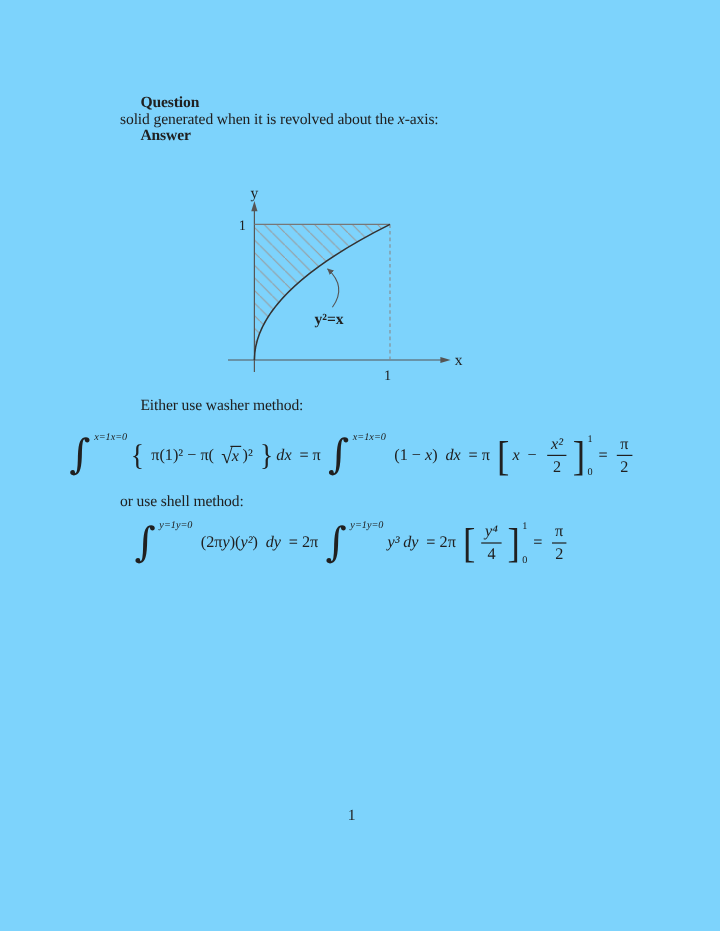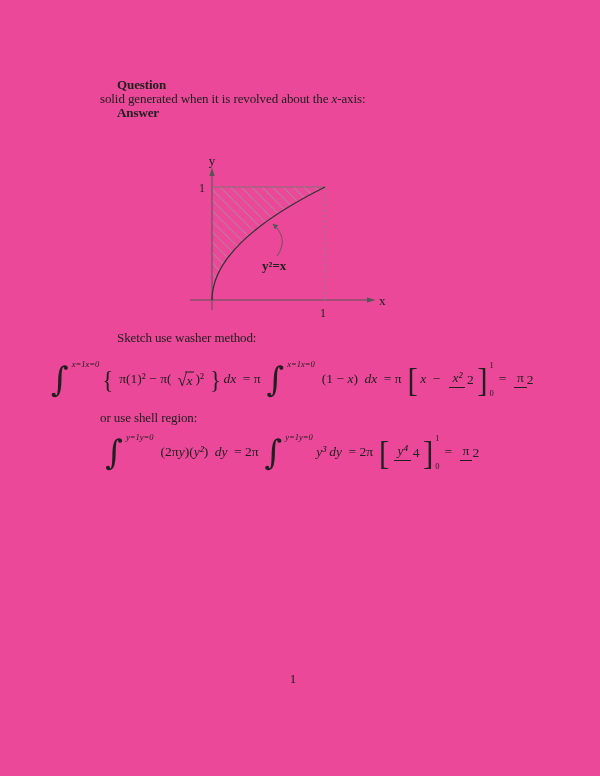--- a/index.html
+++ b/index.html
@@ -1,16 +1,16 @@
 <!DOCTYPE html>
 <html><head>
 <meta charset="utf-8">
 <style>
   html,body{margin:0;padding:0;background:#ffffff;}
-  .page{position:relative;width:600px;height:776px;background:#ec4899;
+  .page{position:relative;width:600px;height:776px;background:#7dd3fc;
         font-family:"Liberation Serif","DejaVu Serif",serif;color:#202020;overflow:hidden;}
   .abs{position:absolute;}
   
   .textcol{left:100px;top:78px;width:386px;font-size:13px;line-height:13.8px;letter-spacing:-0.1px;}
   .ph{font-weight:bold;padding-left:17px;}
   .bodyline{white-space:nowrap;}
   .l1{text-indent:17px;}
   .indent{padding-left:17px;}
   .it{font-style:italic;}
   
@@ -30,21 +30,21 @@
   .lim-b{margin-left:0;}
   .brace{display:inline-block;font-size:23px;line-height:1;transform:scaleY(1.08);margin:0 1px;}
   .brk{display:inline-block;font-size:31px;line-height:1;transform:scaleY(1.12);margin:0 1px;}
   .brk-lims{display:inline-flex;flex-direction:column;justify-content:space-between;
             height:40px;font-size:8.5px;line-height:1;margin-left:1px;padding:2px 0;
             box-sizing:border-box;}
   .sqrt{display:inline-flex;align-items:center;margin:0 1px;transform:translateY(0.5px);}
   .sqrt-sign{font-size:17px;line-height:1;}
   .sqrt-arg{font-style:italic;border-top:1.2px solid #202020;padding:1px 2px 0 1px;
             margin-left:-1.5px;line-height:1.1;}
-  .frac{display:inline-flex;flex-direction:row;align-items:center;margin:0 2.5px;
+  .frac{display:inline-flex;flex-direction:column;align-items:center;margin:0 2.5px;
         line-height:1.15;}
   .frac .num{border-bottom:1px solid #202020;padding:0 3px 1px 3px;}
   .frac .den{padding-top:1px;}
   
   .fig{left:185px;top:152px;}
   .fig text{font-family:"Liberation Serif","DejaVu Serif",serif;fill:#202020;}
   .ax{font-size:13px;}
   .tick{font-size:12px;}
   .curve-lab{font-size:13px;font-weight:600;}
   
@@ -79,21 +79,21 @@
     <line x1="140" y1="35" x2="140" y2="148" stroke="#888" stroke-width="0.9" stroke-dasharray="3,2.5"></line>
     <path d="M27,148 Q27,91.5 140,35" fill="none" stroke="#333" stroke-width="1.3"></path>
     <path d="M92,104 C100,93 99,82 88,72" fill="none" stroke="#555" stroke-width="0.9" marker-end="url(#ah)"></path>
     <text x="27" y="13" text-anchor="middle" class="ax">y</text>
     <text x="20" y="40" text-anchor="end" class="tick">1</text>
     <text x="194" y="152.5" class="ax">x</text>
     <text x="138" y="165" text-anchor="middle" class="tick">1</text>
     <text x="77" y="118" class="curve-lab">y²=x</text>
   </svg>
 
-  <div class="abs intro" style="left:117px;top:330px;">Sketch use washer method:</div>
+  <div class="abs intro" style="left:117px;top:330px;">Either use washer method:</div>
 
   <div class="abs eq" style="top:355px;height:48px;">
     <span class="int-wrap"><span class="int-glyph">∫</span><span class="int-lims"><span class="lim-t">x=1</span><span class="lim-b">x=0</span></span></span>
     <span class="brace">{</span>
     <span class="rm">π(1)² − π(</span>
     <span class="sqrt"><span class="sqrt-sign">√</span><span class="sqrt-arg">x</span></span>
     <span class="rm" style="margin-left:0;">)²</span>
     <span class="brace">}</span>
     <span class="it">dx</span>
     <span class="rm">= π</span>
@@ -106,21 +106,21 @@
     <span class="brk">[</span>
     <span class="it">x</span>
     <span class="rm">−</span>
     <span class="frac"><span class="num it">x²</span><span class="den">2</span></span>
     <span class="brk">]</span>
     <span class="brk-lims"><span>1</span><span>0</span></span>
     <span class="rm">=</span>
     <span class="frac"><span class="num">π</span><span class="den">2</span></span>
   </div>
 
-  <div class="abs intro" style="left:100px;top:410px;">or use shell region:</div>
+  <div class="abs intro" style="left:100px;top:410px;">or use shell method:</div>
 
   <div class="abs eq" style="top:430px;height:44px;">
     <span class="int-wrap"><span class="int-glyph">∫</span><span class="int-lims"><span class="lim-t">y=1</span><span class="lim-b">y=0</span></span></span>
     <span class="rm" style="margin-right:0;">(2π</span>
     <span class="it" style="margin:0;">y</span>
     <span class="rm" style="margin:0;">)(</span>
     <span class="it" style="margin:0;">y²</span>
     <span class="rm" style="margin-left:0;">)</span>
     <span class="it">dy</span>
     <span class="rm">= 2π</span>

